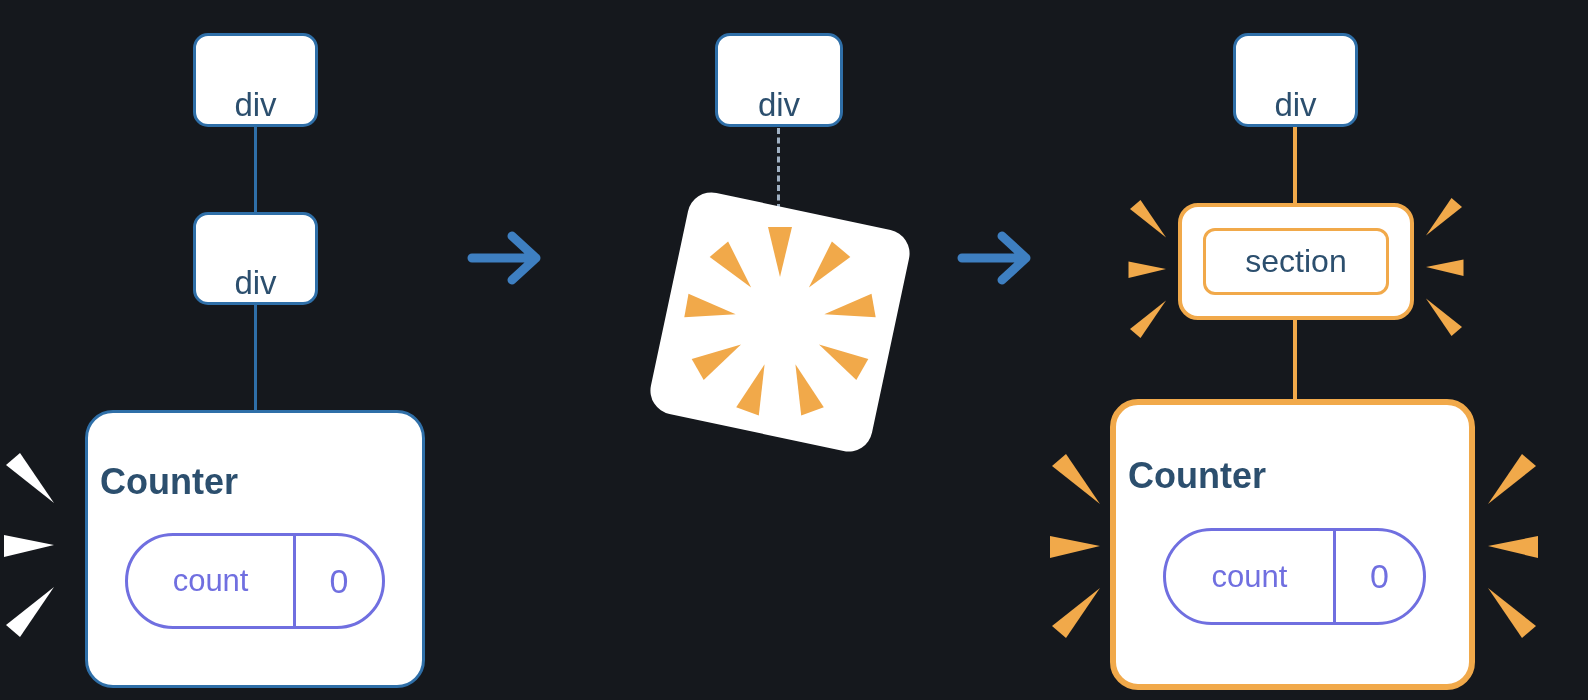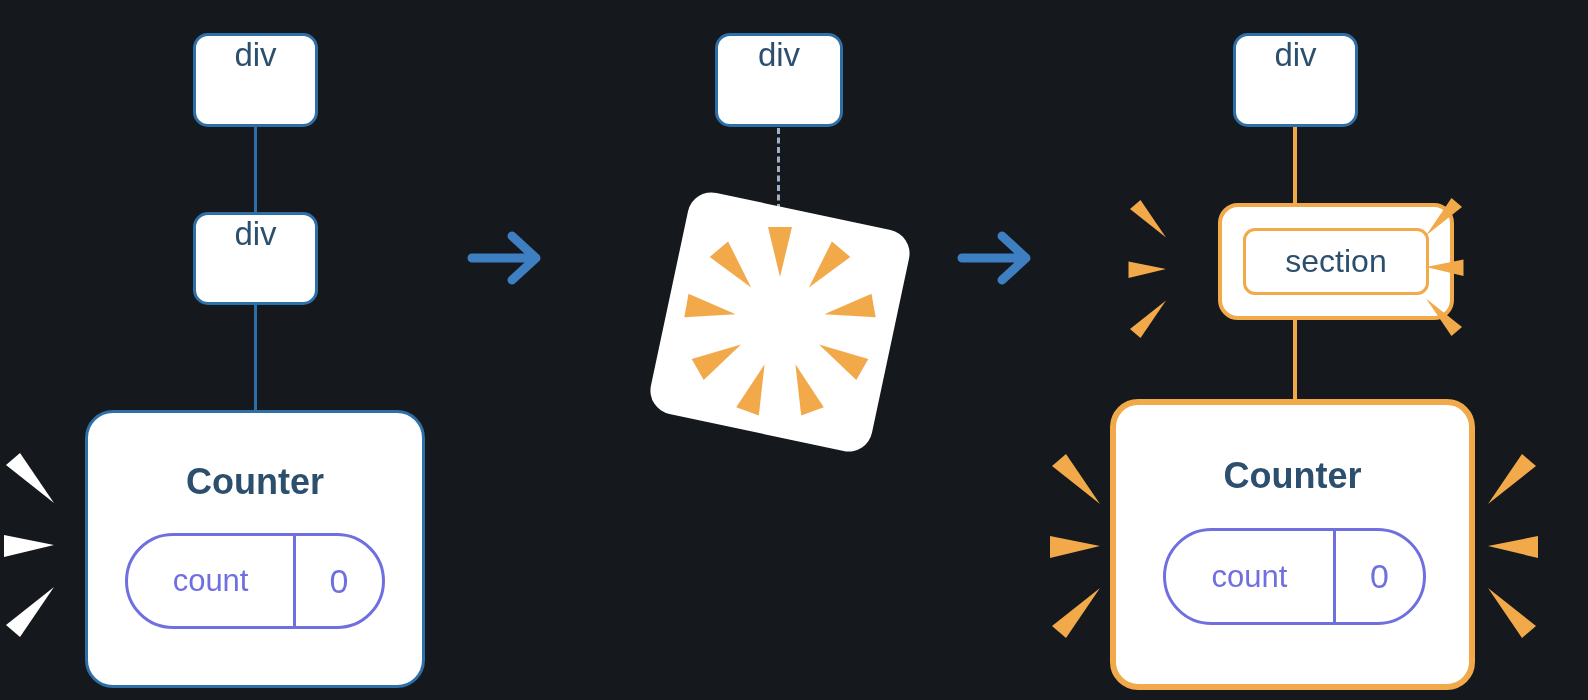--- a/index.html
+++ b/index.html
@@ -1,36 +1,36 @@
 <!DOCTYPE html>
 <html style="--background: #15181d; --box-fill: #ffffff; --node-border: #2f6fa8; --node-text: #2c4f6e; --connector-blue: #2f6fa8; --connector-dashed: #9fb0c2; --arrow: #3e7fc1; --highlight-orange: #f1a94a; --state-purple: #706fe0; --burst-white: #ffffff;"><head>
 <meta charset="utf-8">
 <style>
   * { margin:0; padding:0; box-sizing:border-box; }
   html,body { background: var(--background,#15181d); }
   body { font-family:"Liberation Sans", sans-serif; }
   .canvas { position:relative; width:1588px; height:700px; background:var(--background,#15181d); overflow:hidden; }
   .node-box { position:absolute; background:var(--box-fill,#fff); border:3px solid var(--node-border,#2f6fa8);
-    border-radius:15px; display:flex; align-items:flex-start; justify-content:center;
+    border-radius:15px; display:flex; align-items:flex-end; justify-content:center;
     font-size:33px; font-weight:500; color:var(--node-text,#2c4f6e); }
   .vline { position:absolute; width:3px; background:var(--connector-blue,#2f6fa8); }
   .vline.orange { width:4px; background:var(--highlight-orange,#f1a94a); }
   .dashed-line { position:absolute; width:0; border-left:3px dashed var(--connector-dashed,#9fb0c2); }
   .component-box { position:absolute; background:var(--box-fill,#fff); border-radius:28px; }
   .component-box.blue { border:3px solid var(--node-border,#2f6fa8); }
   .component-box.orange { border:6px solid var(--highlight-orange,#f1a94a); }
-  .component-title { position:absolute; left:0; right:0; text-align:center;
+  .component-title { position:absolute; left:12px; right:0; text-align:left;
     font-size:36px; font-weight:600; color:var(--node-text,#2c4f6e); }
   .state-pill { position:absolute; display:flex; border:3px solid var(--state-purple,#706fe0);
     border-radius:60px; color:var(--state-purple,#706fe0); background:var(--box-fill,#fff); overflow:hidden;justify-content:flex-end; }
   .pill-cell { display:flex; align-items:center; justify-content:center; font-size:31px; }
   .pill-key { width:65%; }
   .pill-value { width:35%; border-left:3px solid var(--state-purple,#706fe0); font-size:34px; }
   .section-outer { position:absolute; border:4px solid var(--highlight-orange,#f1a94a);
-    border-radius:20px; background:var(--box-fill,#fff); padding:21px;margin-left:40px; }
+    border-radius:20px; background:var(--box-fill,#fff); padding:21px; }
   .section-inner { width:100%; height:100%; border:3px solid var(--highlight-orange,#f1a94a);
     border-radius:12px; display:flex; align-items:center; justify-content:center;
     font-size:32px; font-weight:500; color:var(--node-text,#2c4f6e); background:var(--box-fill,#fff); }
   svg.abs { position:absolute; display:block; }
   .fill-white { fill:var(--burst-white,#fff); }
   .fill-orange { fill:var(--highlight-orange,#f1a94a); }
   .fill-boxwhite { fill:var(--box-fill,#fff); }
   .arrow-path { stroke:var(--arrow,#3e7fc1); stroke-width:9; fill:none; stroke-linecap:round; stroke-linejoin:round; }
 </style>
 </head>

